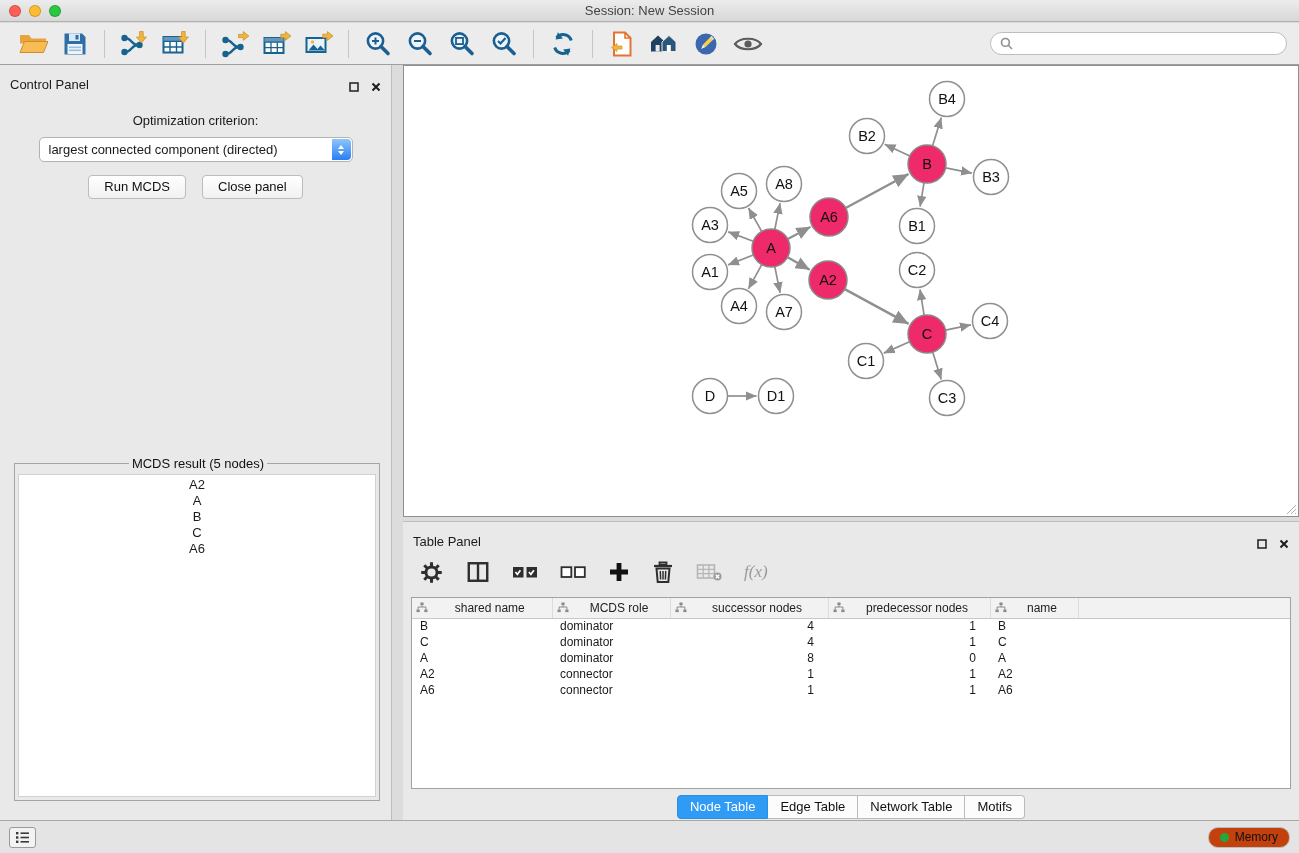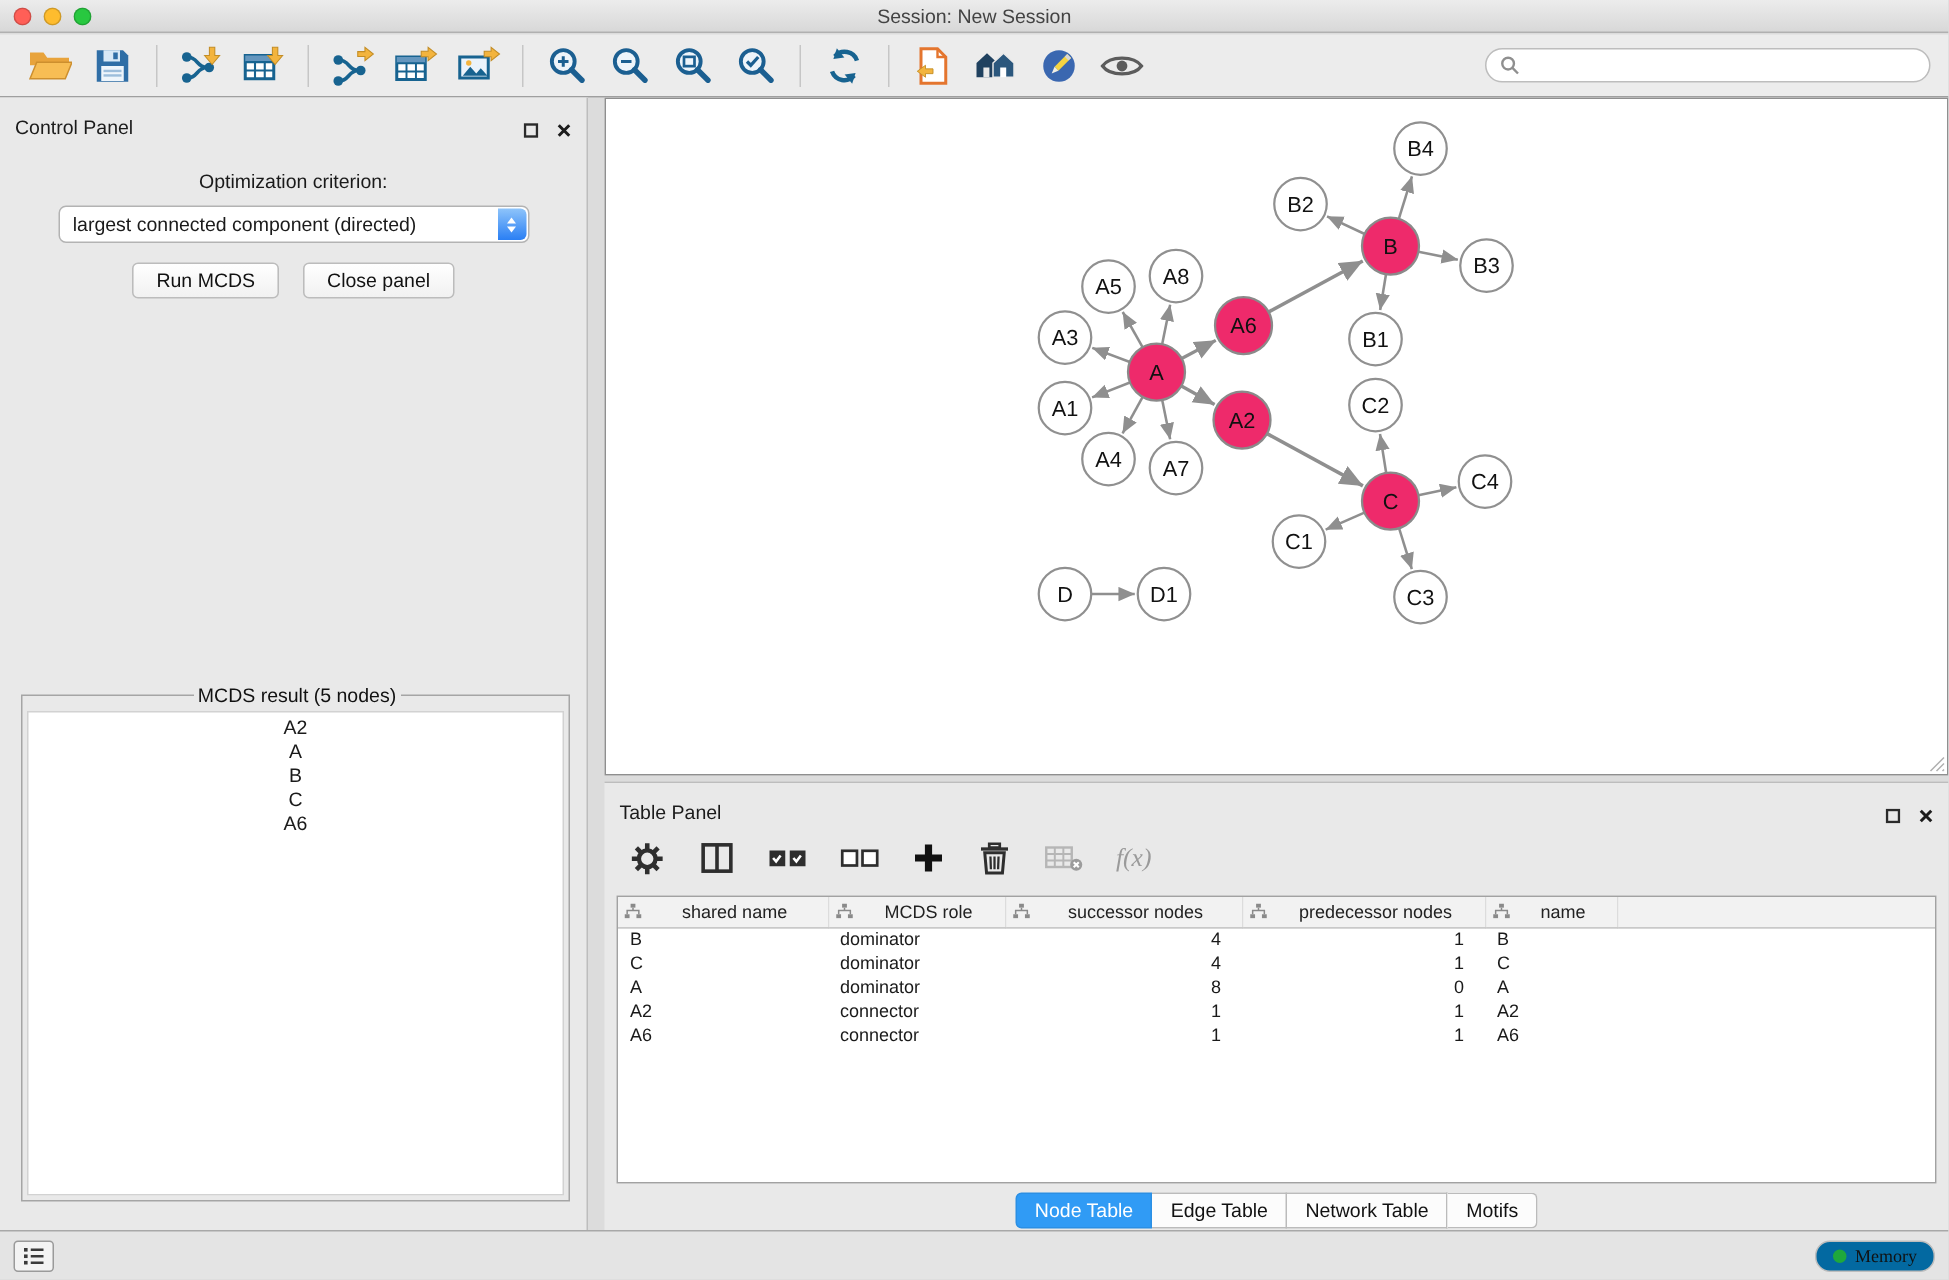--- a/index.html
+++ b/index.html
@@ -90,22 +90,22 @@
   .dtable th.filler { padding: 0; border-right: none; }
   .dtable td { height: 16px; padding: 0 8px; white-space: nowrap; overflow: hidden; }
   .dtable td.num { text-align: right; padding-right: 14px; }
   .tp-tabs { position: absolute; left: 0; right: 0; top: 273px; display: flex; justify-content: center; }
 
   
   .statusbar { position: absolute; left: 0; right: 0; bottom: 0; height: 33px; background: #e4e4e4;
                border-top: 1px solid #a8a8a8; display: flex; align-items: center; padding: 0 9px; }
   .sb-left-btn { width: 27px; height: 21px; background: #f3f3f3; border: 1px solid #9a9a9a; border-radius: 3px;
                  display: flex; align-items: center; justify-content: center; }
-  .memory-btn { margin-left: auto; height: 21px; border: 1px solid #bdbdbd; border-radius: 10px; background: #0369a1;
-                display: flex; align-items: center; gap: 6px; padding: 0 11px; font-size: 12px; color: #111; font-family: Liberation Serif, serif; }
+  .memory-btn { margin-left: auto; height: 21px; border: 1px solid #bdbdbd; border-radius: 10px; background: #c2410c;
+                display: flex; align-items: center; gap: 6px; padding: 0 11px; font-size: 12px; color: #111; font-family: Liberation Sans, sans-serif; }
   .memory-dot { width: 9px; height: 9px; border-radius: 50%; background: #1fa83c; }
 </style>
 </head>
 <body>
 
 <div class="titlebar">
   <div class="lights">
     <span class="light red"></span>
     <span class="light yellow"></span>
     <span class="light green"></span>

